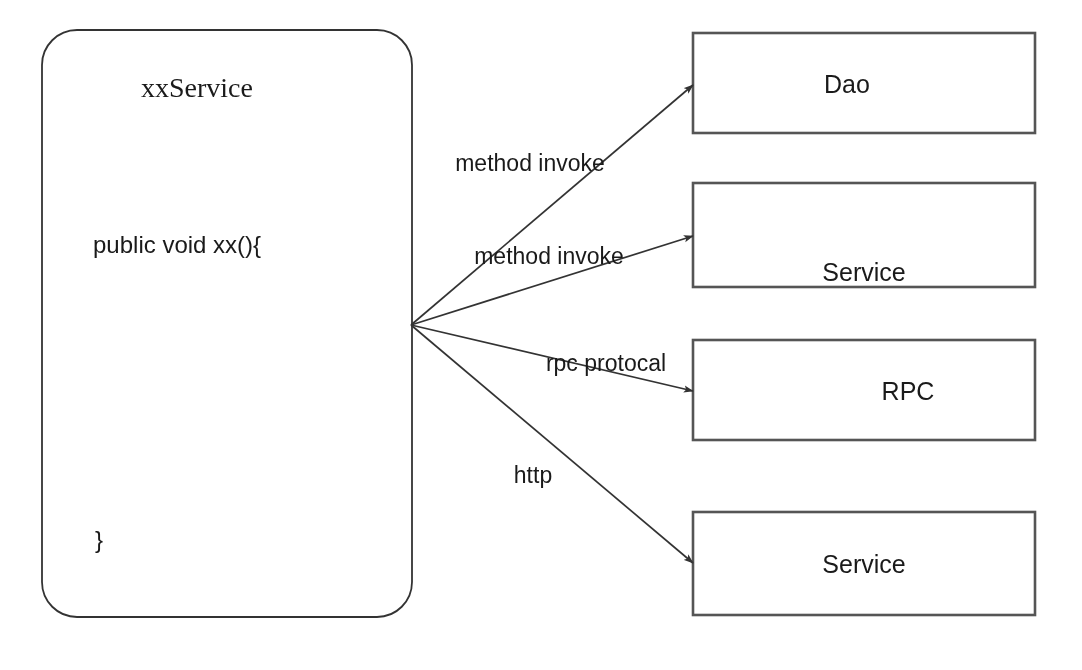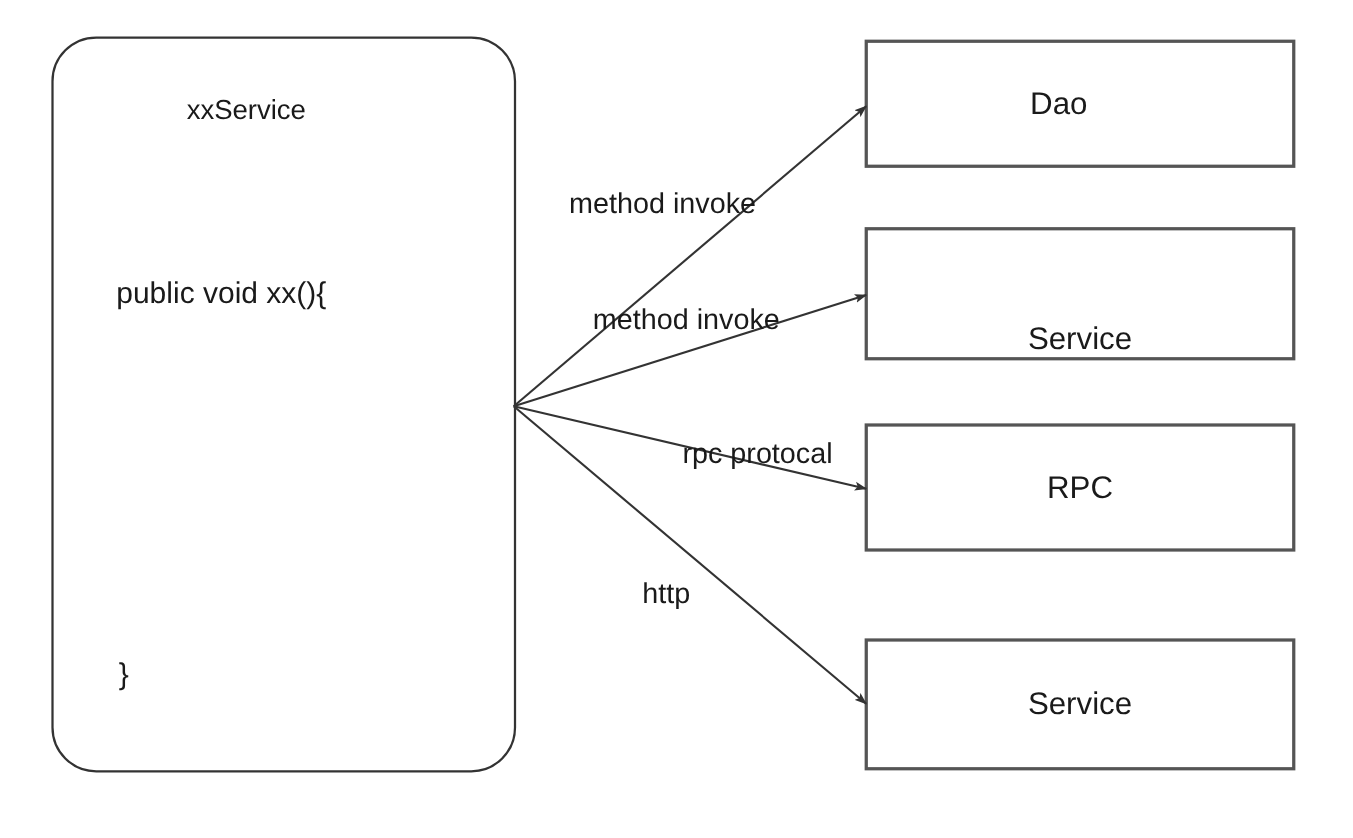--- a/index.html
+++ b/index.html
@@ -36,22 +36,23 @@
     color: #1a1a1a;
     white-space: nowrap;
     line-height: 1;
     transform: translate(-50%, -50%);
   }
   .box-title {
     font-size: 25px;
     transform: translate(-50%, -50%);
   }
   .service-title {
-    font-size: 22px;
+    font-size: 28px;
     transform: translate(-50%, -50%);
+    font-family: Liberation Serif, serif;
   }
   .code-line {
     font-size: 24px;
     transform: translateY(-50%);
   }
   #watermark {
     position: absolute;
     left: 400px;
     top: 345px;
     font-family: "DejaVu Sans", sans-serif;
@@ -83,26 +84,26 @@
     <rect x="693" y="512" width="342" height="103" fill="#ffffff" stroke="#555555" stroke-width="2.6"></rect>
 
     <line x1="411" y1="325" x2="693" y2="85" stroke="#333333" stroke-width="1.7" marker-end="url(#arrowhead)"></line>
     <line x1="411" y1="325" x2="693" y2="236" stroke="#333333" stroke-width="1.7" marker-end="url(#arrowhead)"></line>
     <line x1="411" y1="325" x2="693" y2="391" stroke="#333333" stroke-width="1.7" marker-end="url(#arrowhead)"></line>
     <line x1="411" y1="325" x2="693" y2="563" stroke="#333333" stroke-width="1.7" marker-end="url(#arrowhead)"></line>
   </svg>
 
 
   <div class="node-label service-title" style="left:197px; top:88px;">xxService</div>
-  <div class="node-label code-line" style="left:93px; top:235px;">public void xx(){</div>
+  <div class="node-label code-line" style="left:93px; top:245px;">public void xx(){</div>
   <div class="node-label code-line" style="left:95px; top:540px;">}</div>
 
   <div class="node-label box-title" style="left:847px; top:84px;">Dao</div>
   <div class="node-label box-title" style="left:864px; top:236px;margin-top:36px;">Service</div>
-  <div class="node-label box-title" style="left:864px; top:391px;">RPC</div>
+  <div class="node-label box-title" style="left:908px; top:391px;">RPC</div>
   <div class="node-label box-title" style="left:864px; top:564px;">Service</div>
 
   <div class="edge-label" style="left:530px; top:163px;">method invoke</div>
   <div class="edge-label" style="left:549px; top:256px;">method invoke</div>
   <div class="edge-label" style="left:566px; top:363px;margin-left:40px;">rpc protocal</div>
   <div class="edge-label" style="left:533px; top:475px;">http</div>
 
 </div>
 
 </body></html>

